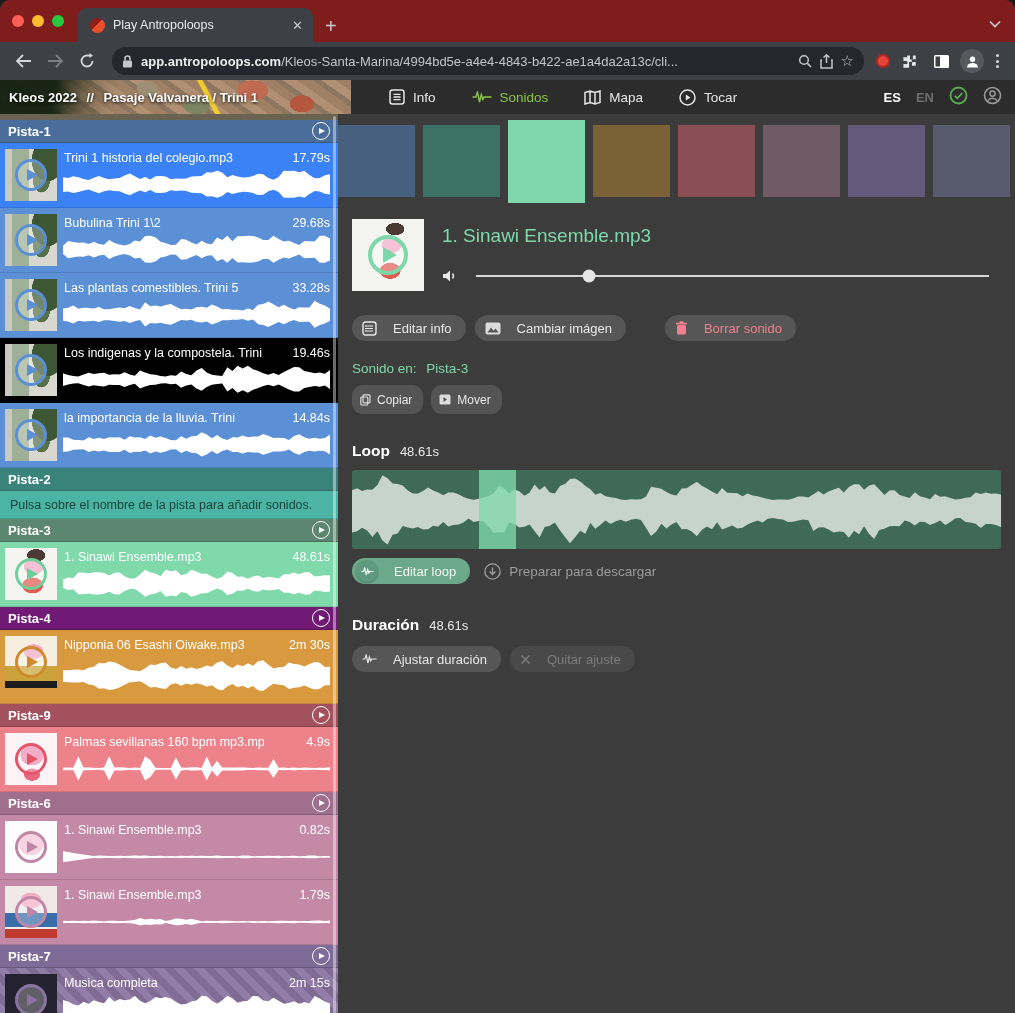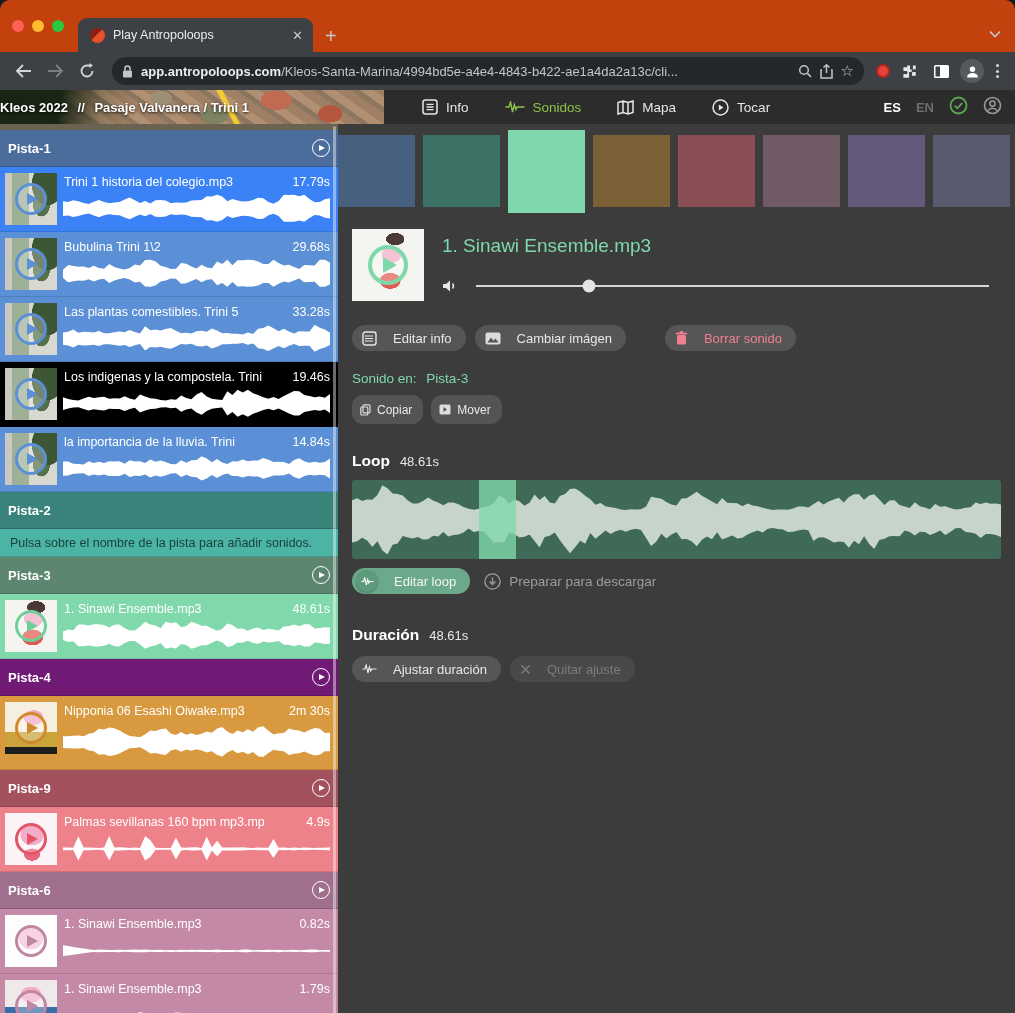--- a/index.html
+++ b/index.html
@@ -2,21 +2,21 @@
 <html><head>
 <meta charset="utf-8">
 <style>
   * { margin:0; padding:0; box-sizing:border-box; }
   html,body { background:#1b1b1b; }
   .screen{ width:1015px; height:1013px; position:relative; overflow:hidden;
     font-family:"Liberation Sans", sans-serif; background:#3c3c3c;
     border-radius:10px 10px 0 0; }
 
   
-  .tabstrip{ height:52px; background:#c2410c; display:flex; align-items:flex-end; }
+  .tabstrip{ height:42px; background:#7f1d1d; display:flex; align-items:flex-end; }
   .traffic{ display:flex; gap:8px; align-items:center; height:100%; padding:0 14px 0 12px; }
   .tl{ width:12px; height:12px; border-radius:50%; }
   .tab{ width:235px; height:34px; background:#3d4146; border-radius:9px 9px 0 0;
     display:flex; align-items:center; gap:8px; padding:0 10px 0 12px; }
   .favicon{ width:15px; height:15px; border-radius:50%;
     background:linear-gradient(135deg,#8f1f14 0 45%,#e8502c 45%); }
   .tab-title{ flex:1; color:#e8eaed; font-size:12.5px; white-space:nowrap; overflow:hidden; }
   .tab-close{ color:#c7cacd; font-size:13px; cursor:default; }
   .newtab{ color:#c7cacd; font-size:20px; margin:0 0 6px 12px; line-height:20px;}
   .strip-right{ margin-left:auto; margin-bottom:10px; margin-right:14px; color:#c7cacd;}
@@ -29,21 +29,21 @@
   .url-path{ color:#c3c6c9; font-size:13px; white-space:nowrap; overflow:hidden; flex:1; }
   .url-ico{ color:#c3c6c9; display:flex; align-items:center; }
   .ext-dot{ width:14px; height:14px; border-radius:50%; background:#e2443a; border:2.5px solid #b3261e; }
   .avatar-btn{ width:24px; height:24px; border-radius:50%; background:#565a5e;
     display:flex; align-items:center; justify-content:center; }
   .kebab{ display:flex; flex-direction:column; gap:2.5px; padding:0 6px; }
   .kebab i{ width:3px; height:3px; background:#d3d5d7; border-radius:50%; }
 
   
   .topnav{ height:34px; background:#2c2c2c; display:flex; align-items:stretch; }
-  .crumbmap{ width:384px; position:relative; display:flex; align-items:center; 
+  .crumbmap{ width:351px; position:relative; display:flex; align-items:center; padding-left:9px;
     background:
       linear-gradient(100deg, rgba(18,32,16,.95) 0 16%, rgba(18,32,16,.25) 26%, transparent 34%),
       linear-gradient(62deg, transparent 58%, rgba(250,212,40,.9) 58.5% 59.5%, transparent 60%),
       radial-gradient(26px 16px at 72% 30%, #c06a52 0 60%, transparent 61%),
       radial-gradient(20px 14px at 86% 70%, #b5563f 0 60%, transparent 61%),
       radial-gradient(22px 14px at 56% 75%, #7d8464 0 60%, transparent 61%),
       radial-gradient(18px 12px at 42% 25%, #9c8f76 0 60%, transparent 61%),
       repeating-linear-gradient(35deg, #a08064 0 9px, #8d765f 9px 14px, #b08f72 14px 22px);
     }
   .crumb{ color:#fff; font-size:13px; font-weight:bold; text-shadow:0 1px 3px rgba(0,0,0,.9);
@@ -55,21 +55,21 @@
   .navitem svg{ display:block; }
   .nav-right{ display:flex; align-items:center; gap:15px; padding-right:13px; }
   .lang-es{ color:#fff; font-size:13px; font-weight:bold; }
   .lang-en{ color:#6d6d6d; font-size:13px; font-weight:bold; }
 
   
   .body{ display:flex; height:901px; }
   .sidebar{ width:338px; position:relative; overflow:hidden; background:#6b6352; padding-top:6px; }
   .side-scroll{ position:absolute; top:2px; bottom:2px; right:2px; width:3px;
     background:rgba(255,255,255,.42); border-radius:2px; }
-  .track-header{ height:37px; display:flex; align-items:center; padding:0 8px;
+  .track-header{ height:23px; display:flex; align-items:center; padding:0 8px;
     color:#fff; font-size:13px; font-weight:bold; border-bottom:1px solid rgba(0,0,0,.18);}
   .track-header .spacer{ flex:1; }
   .playcirc{ width:18px; height:18px; border:1.6px solid #fff; border-radius:50%;
     display:flex; align-items:center; justify-content:center; }
   .playcirc i{ width:0; height:0; border-left:6px solid #fff; border-top:3.8px solid transparent;
     border-bottom:3.8px solid transparent; margin-left:2px; }
   .hint-row{ height:28px; display:flex; align-items:center; padding-left:10px;
     color:#17433c; font-size:12.5px; border-bottom:1px solid rgba(0,0,0,.15);}
   .clip{ position:relative; height:65px; border-bottom:1px solid rgba(0,0,0,.12); } .clip.h74{ height:74px; }
   .clip-title{ position:absolute; left:64px; top:8px; color:#fff; font-size:12.5px;

